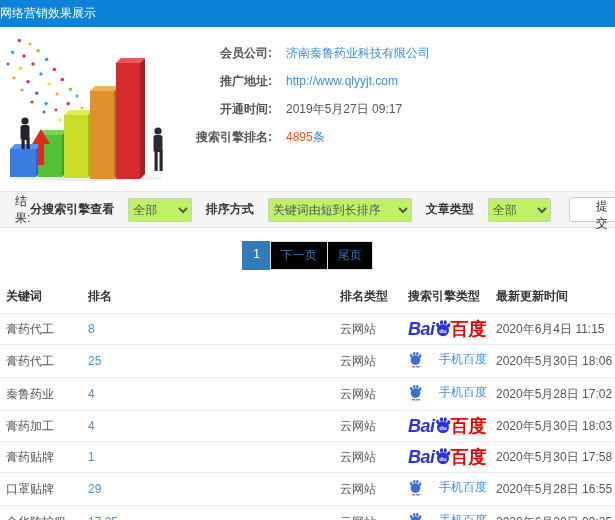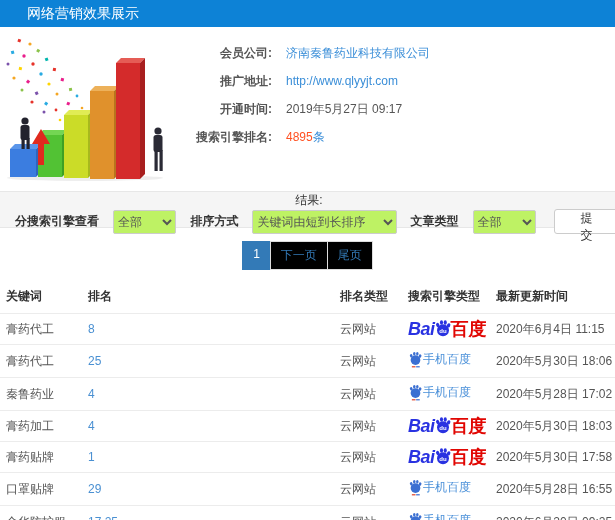--- a/index.html
+++ b/index.html
@@ -1,34 +1,34 @@
 <!DOCTYPE html>
 <html><head>
 <meta charset="utf-8">
 <style>
   * { box-sizing: border-box; margin: 0; padding: 0; }
   html, body { width: 615px; height: 520px; overflow: hidden; background: #fff; }
   body { font-family: "Liberation Sans", "DejaVu Sans", sans-serif; font-size: 12px; color: #555; }
 
   
-  .top-bar { height: 27px; line-height: 27px; background: #0d82d6; color: #fff; padding-left: 27px; font-size: 14px; }
+  .top-bar { height: 27px; line-height: 27px; background: #0d82d6; color: #fff; padding-left: 0; font-size: 12px; }
 
   
   .info-section { display: flex; padding: 4px 0 2px 0; }
   .promo { width: 180px; height: 150px; flex: 0 0 180px; }
   .info-fields { flex: 1; padding-top: 8px; }
   .info-row { display: flex; align-items: center; height: 28px; }
   .info-label { width: 92px; text-align: right; font-weight: bold; color: #555; flex: 0 0 92px; }
   .info-value { margin-left: 14px; color: #555; }
   a.link-blue { color: #3a8ed8; text-decoration: none; }
   .num-red { color: #ff5122; }
   .suffix-blue { color: #3a8ed8; }
 
   
-  .filter-bar { margin-top: 8px; height: 37px; background: #f5f5f5; border-top: 1px solid #e7e7e7; border-bottom: 1px solid #e7e7e7; display: flex; align-items: center; padding: 0 12px 0 15px; flex-direction: column; }
+  .filter-bar { margin-top: 8px; height: 37px; background: #f5f5f5; border-top: 1px solid #e7e7e7; border-bottom: 1px solid #e7e7e7; display: flex; align-items: center; padding: 0 12px 0 15px; }
   .result-label { color: #333; }
   .filter-controls { margin-left: auto; display: flex; align-items: center; gap: 14px; }
   .filter-controls .flabel { font-weight: bold; color: #333; white-space: nowrap; }
   .filter-controls select { height: 24px; border: 1px solid #ccc; background: #bef264; color: #555; font-size: 12px; font-family: inherit; border-radius: 2px; }
   .sel-narrow { width: 66px; }
   .sel-wide { width: 150px; }
   .submit-btn { height: 25px; padding: 0 20px; background: #fff; border: 1px solid #ccc; border-radius: 3px; color: #333; font-size: 12px; font-family: inherit; cursor: pointer; margin-left: 4px; }
 
   
   .pager-wrap { text-align: center; margin: 13px 0 10px 0; }
@@ -46,21 +46,21 @@
   .kw-table td.rt { color: #555; }
   .kw-table td.dt { color: #555; }
 
   
   .bd-logo { display: inline-flex; align-items: center; text-decoration: none; line-height: 1; }
   .bd-bai { color: #2932e1; font-weight: bold; font-style: italic; font-size: 18px; letter-spacing: -0.5px; }
   .bd-paw { width: 18px; height: 18px; margin: 0 -1px 0 -1px; position: relative; top: -1px; }
   .bd-cn { color: #e10602; font-weight: bold; font-size: 18px; }
 
   
-  .bd-mob { display: inline-flex; align-items: center; gap: 0; text-decoration: none; }
+  .bd-mob { display: inline-flex; align-items: center; gap: 16px; text-decoration: none; }
   .bd-mob-icon { width: 15px; height: 17px; }
   .bd-mob-label { color: #4a90d9; font-size: 12px; }
 </style>
 </head>
 <body>
 
 <div class="top-bar">网络营销效果展示</div>
 
 <div class="info-section">
 

